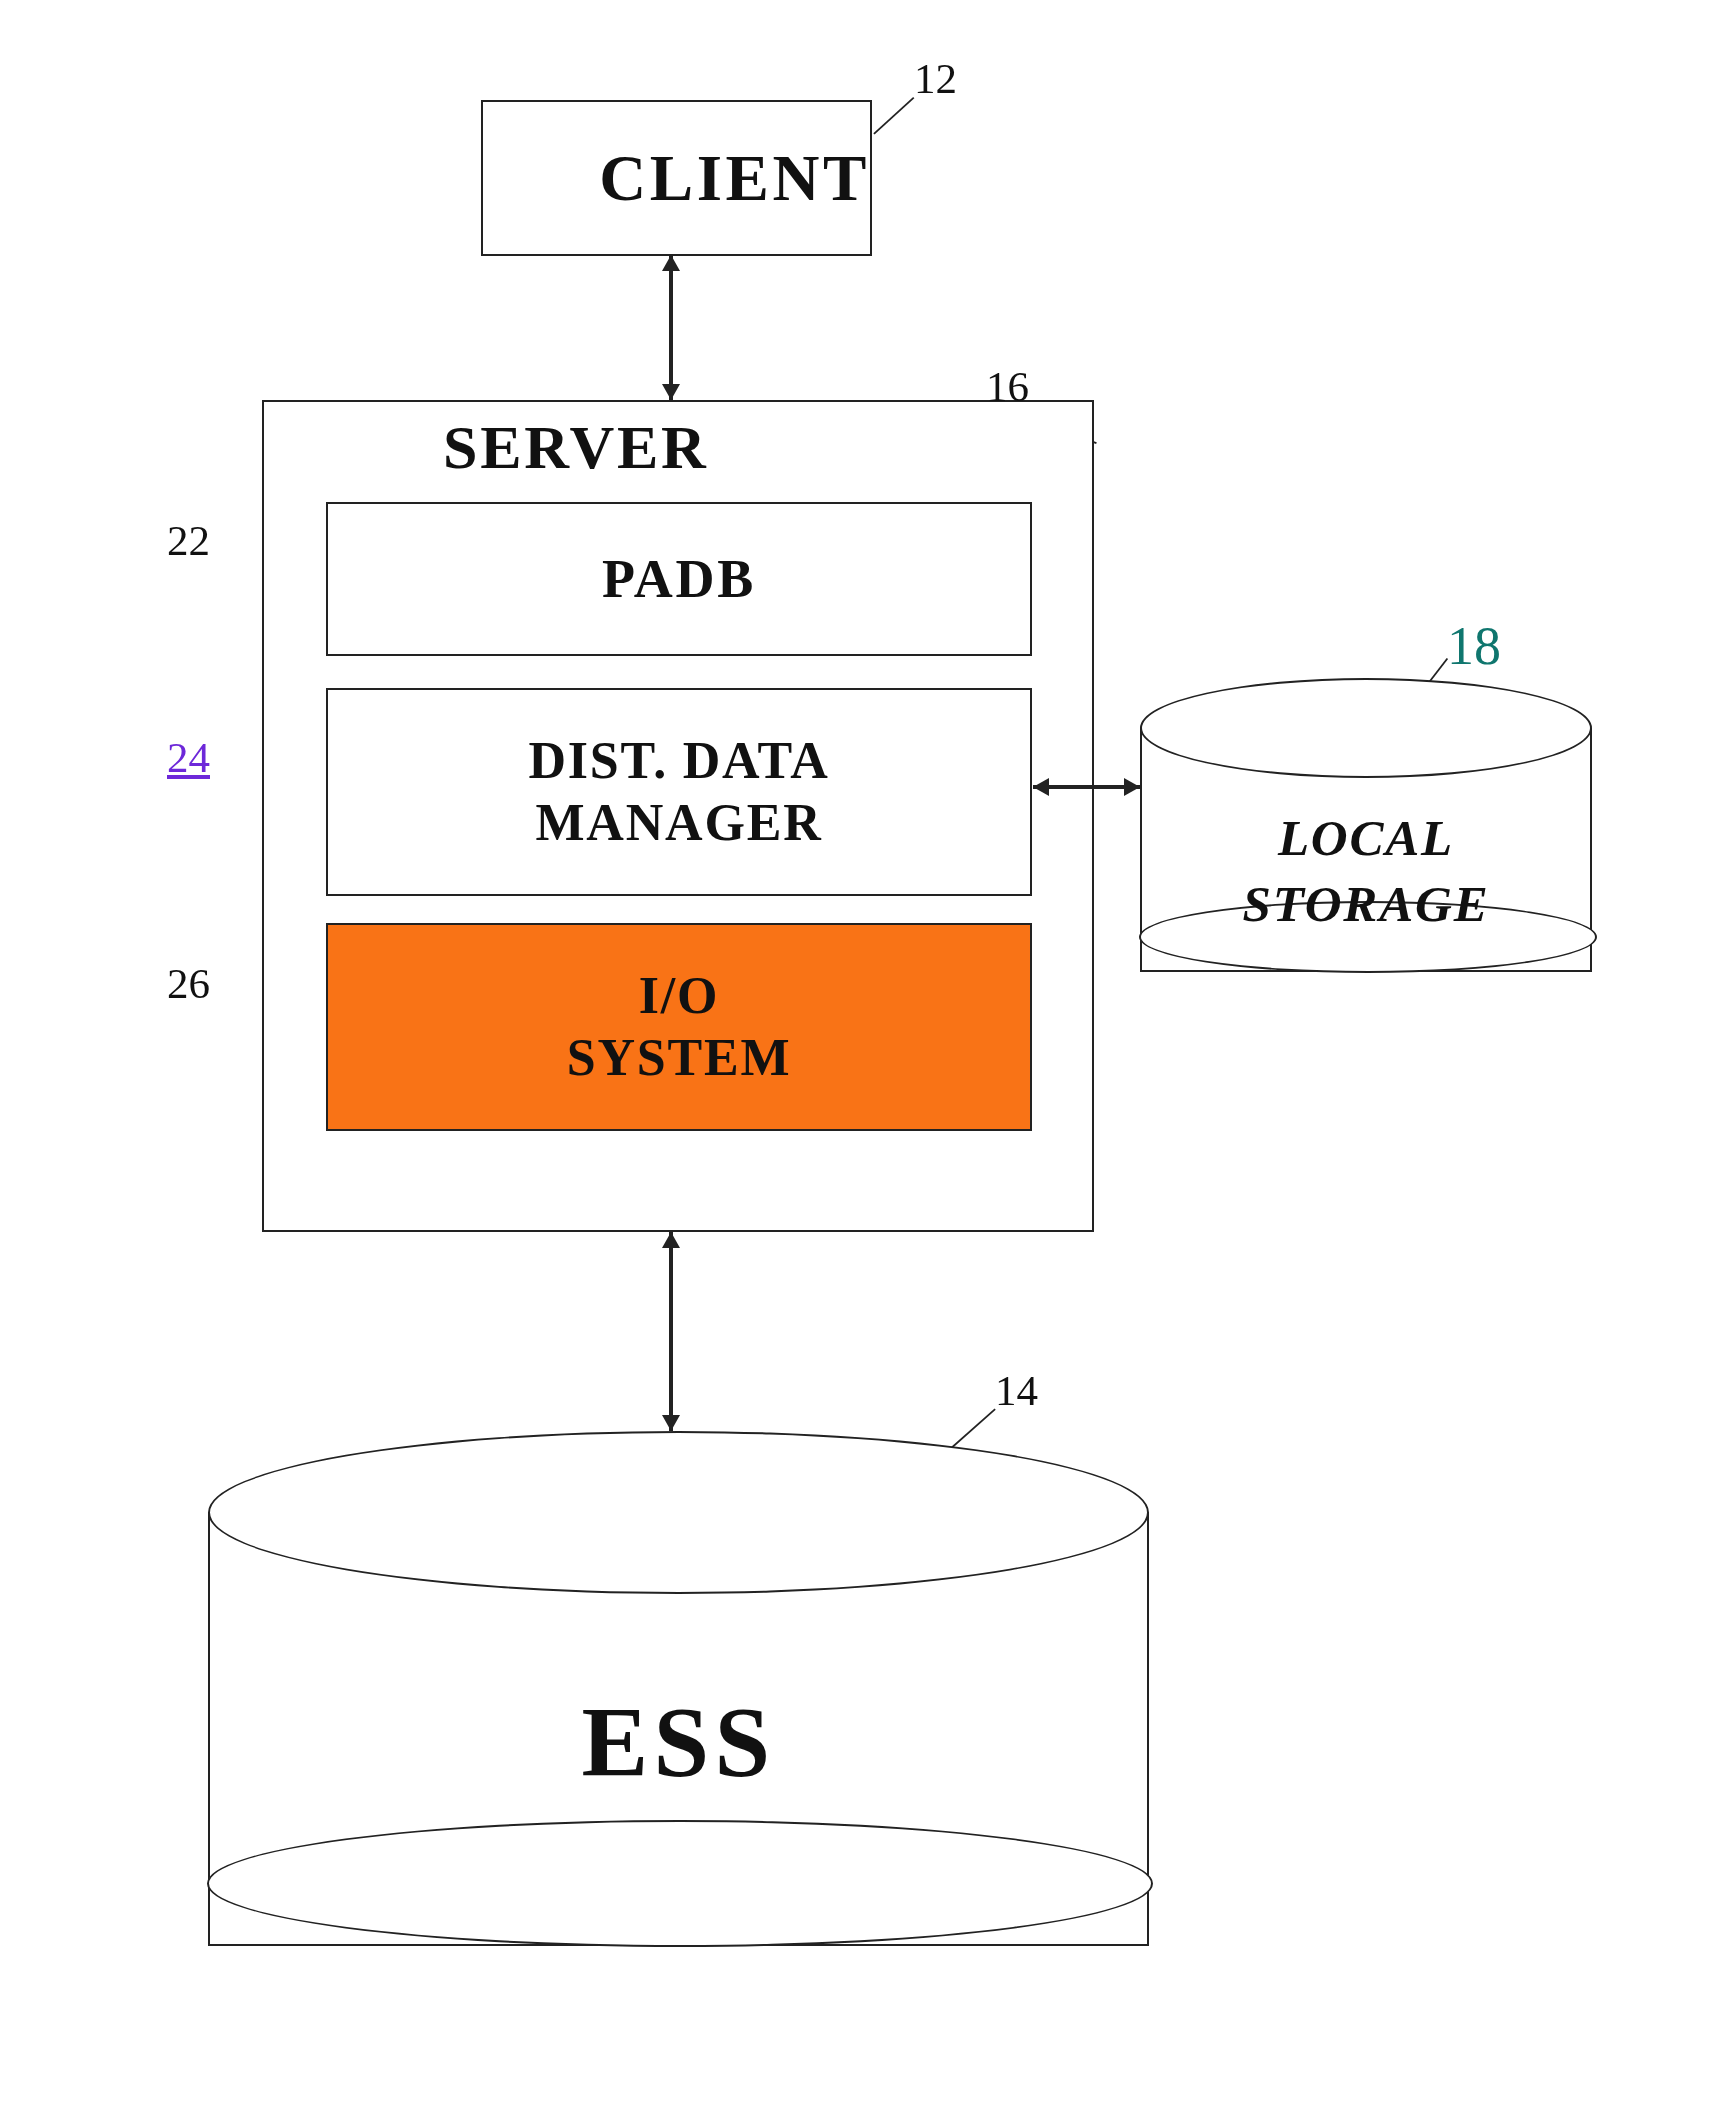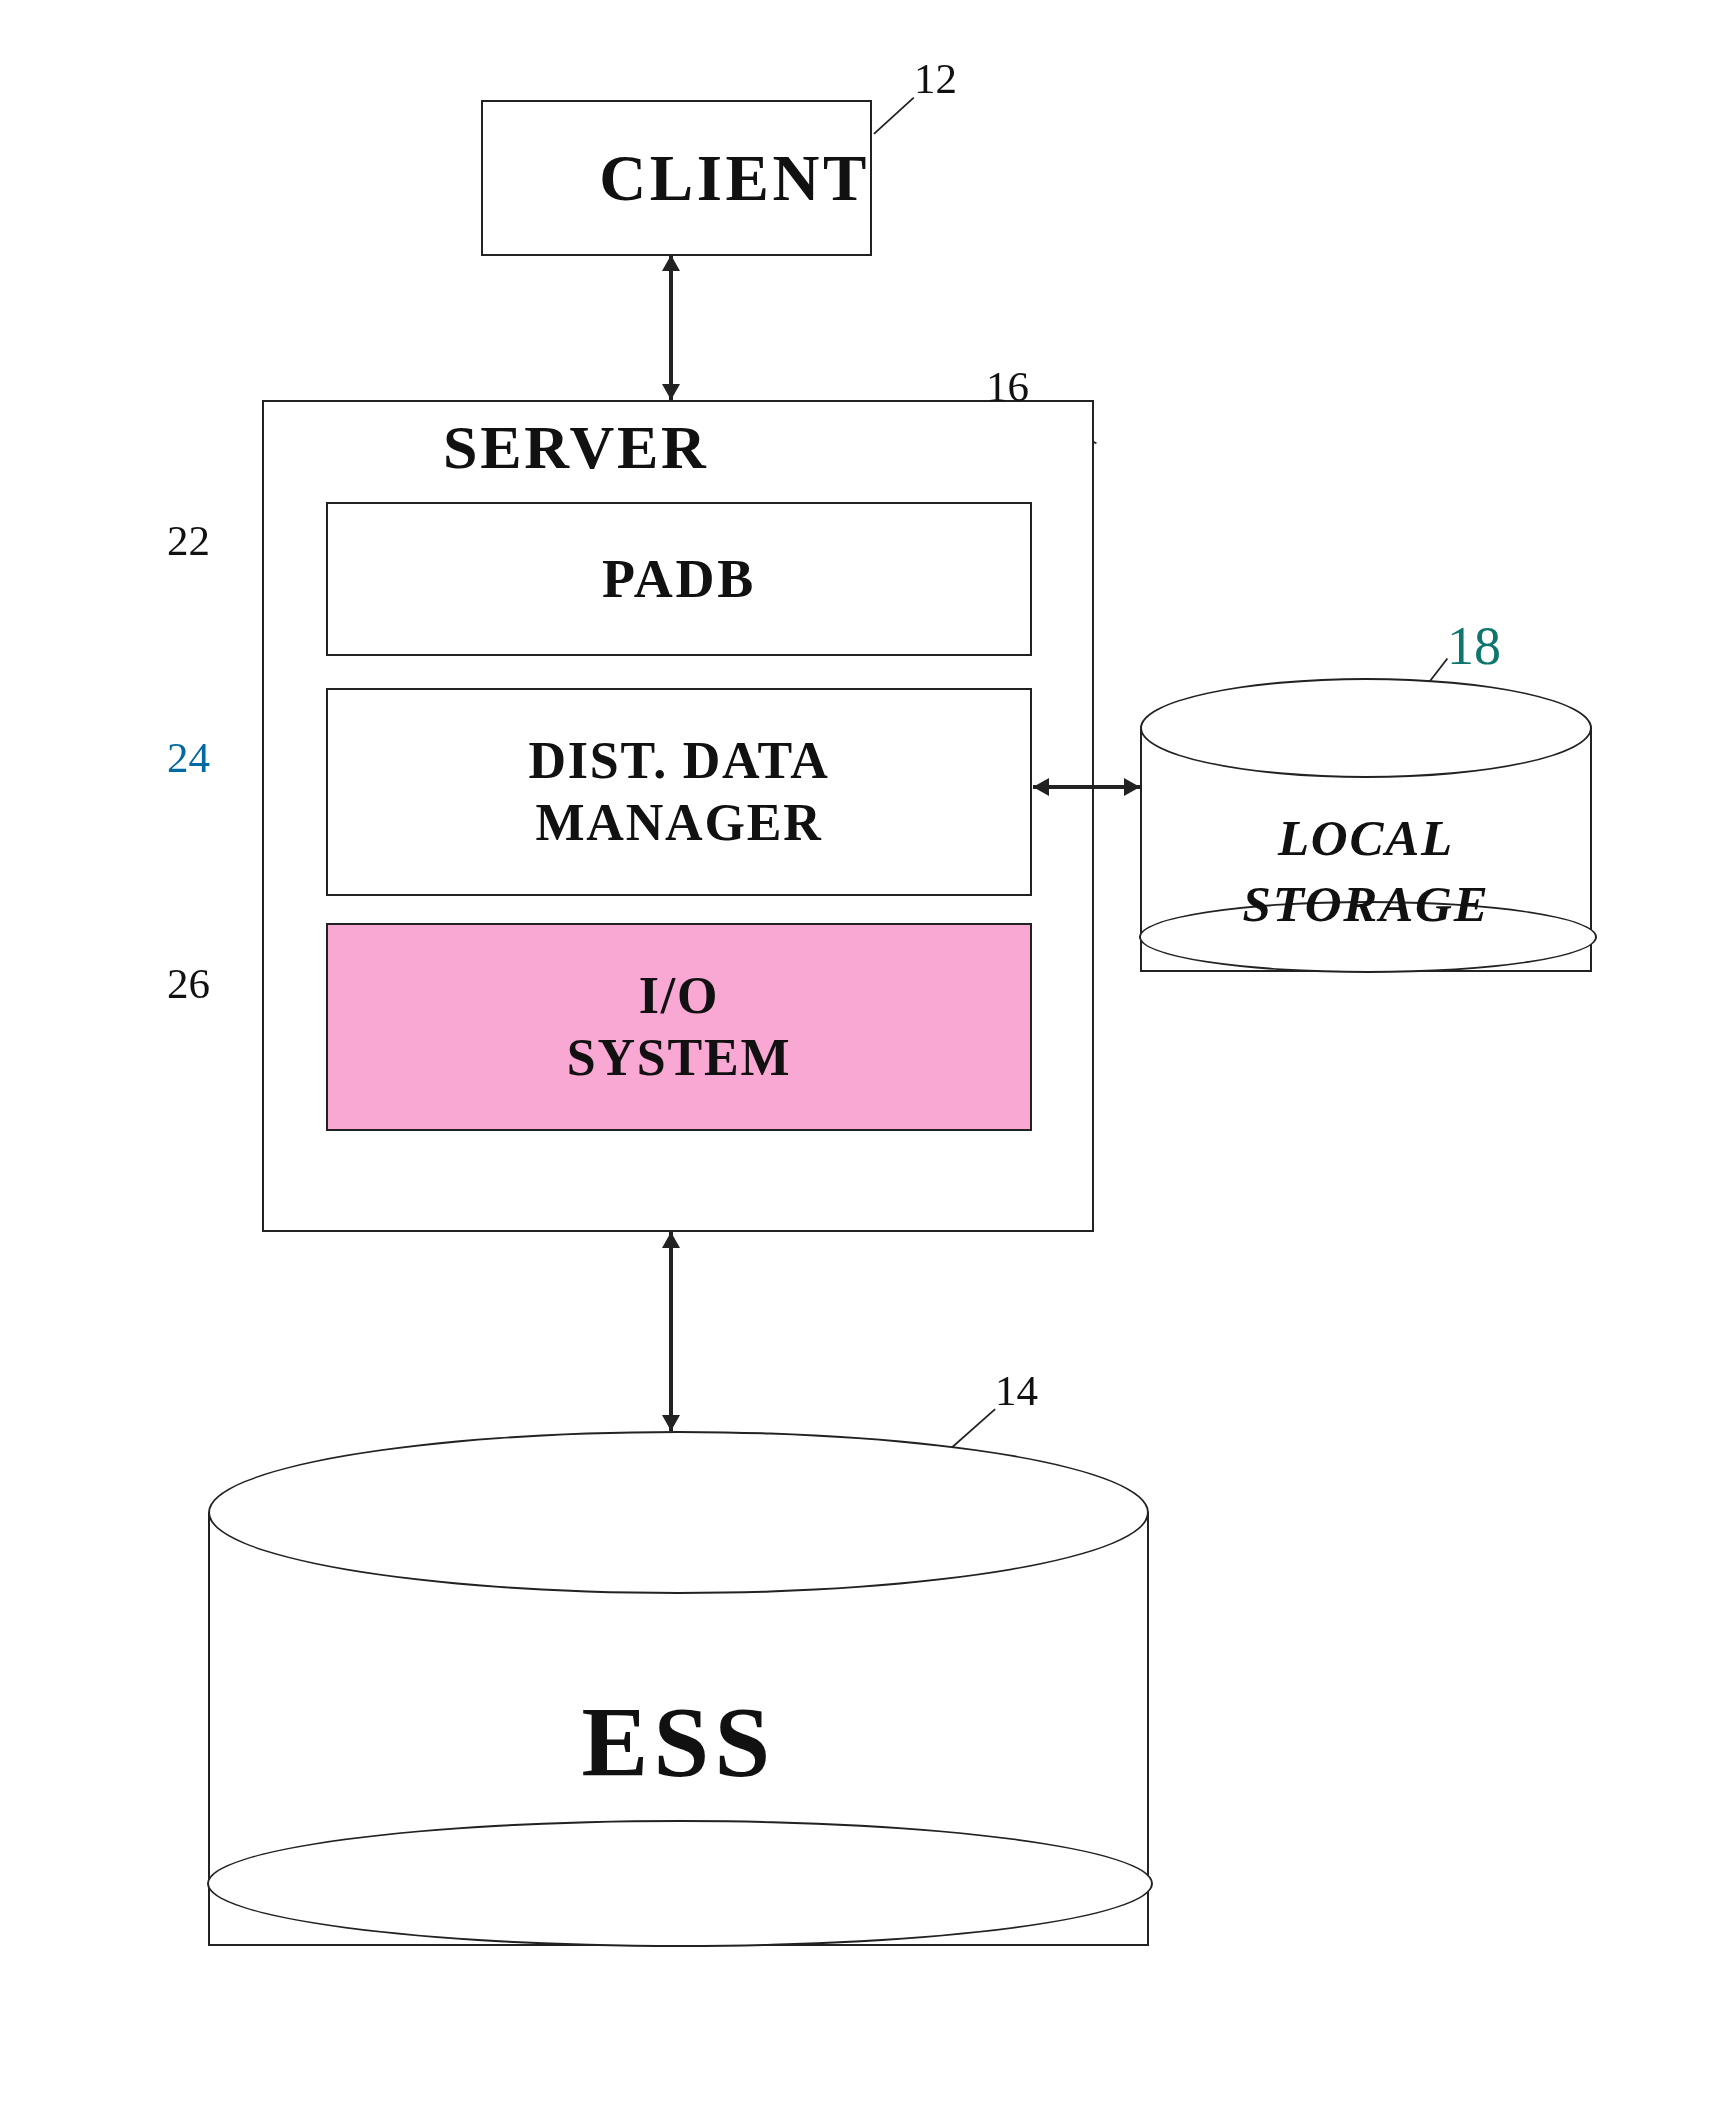--- a/index.html
+++ b/index.html
@@ -163,32 +163,33 @@
       text-align: center;
       line-height: 1.2;
     }
 
     
     .ref-24 {
       position: absolute;
       top: 733px;
       left: 167px;
       font-size: 43px;
-      color: #0369a1;
+      color: #6d28d9;
+      text-decoration: underline;
     }
 
     
     .io-box {
       position: absolute;
       top: 923px;
       left: 326px;
       width: 706px;
       height: 208px;
       border: 2.7px solid #222;
-      background: #f9a8d4;
+      background: #f97316;
       display: flex;
       align-items: center;
       justify-content: center;
       flex-direction: column;
     }
 
     .io-label {
       font-size: 52px;
       font-weight: bold;
       letter-spacing: 1.8px;

